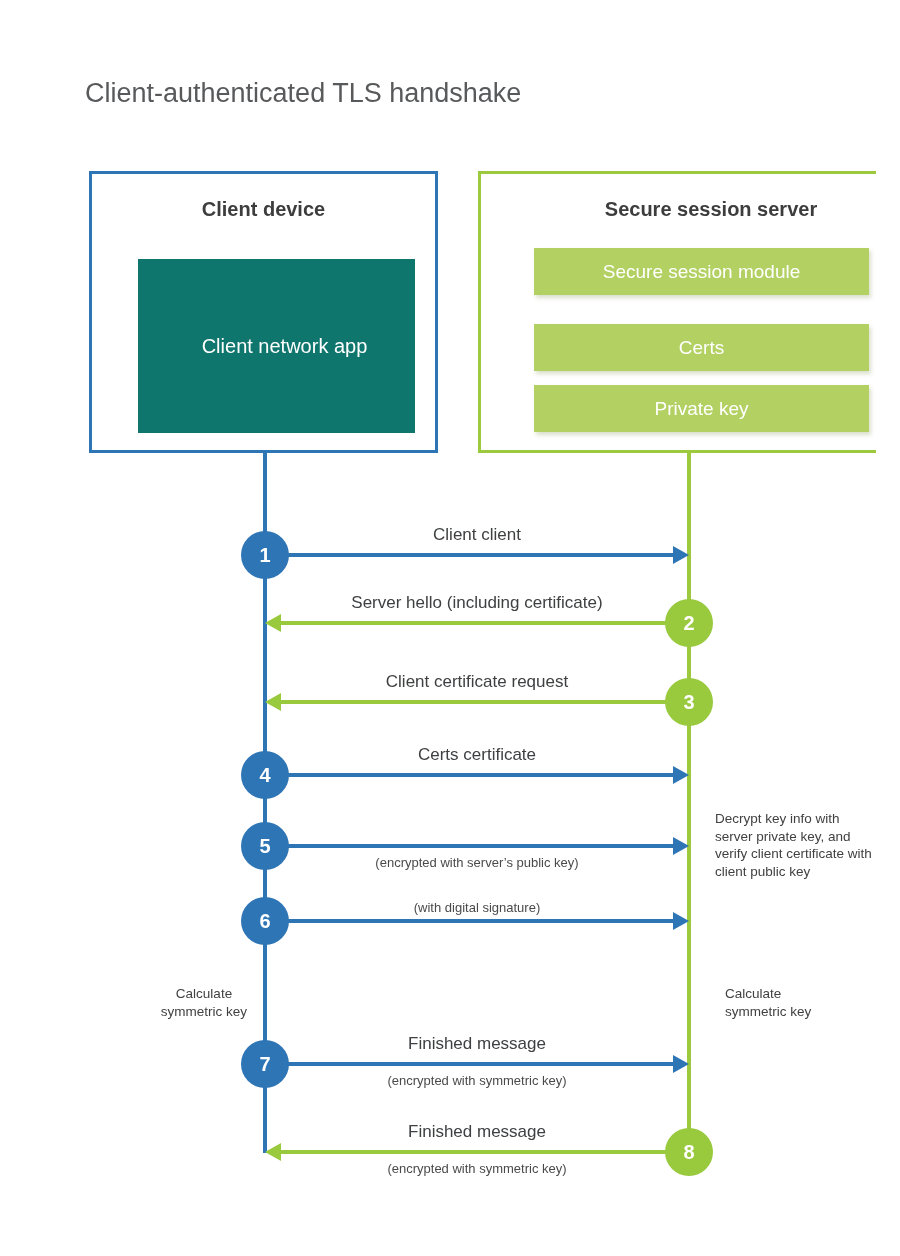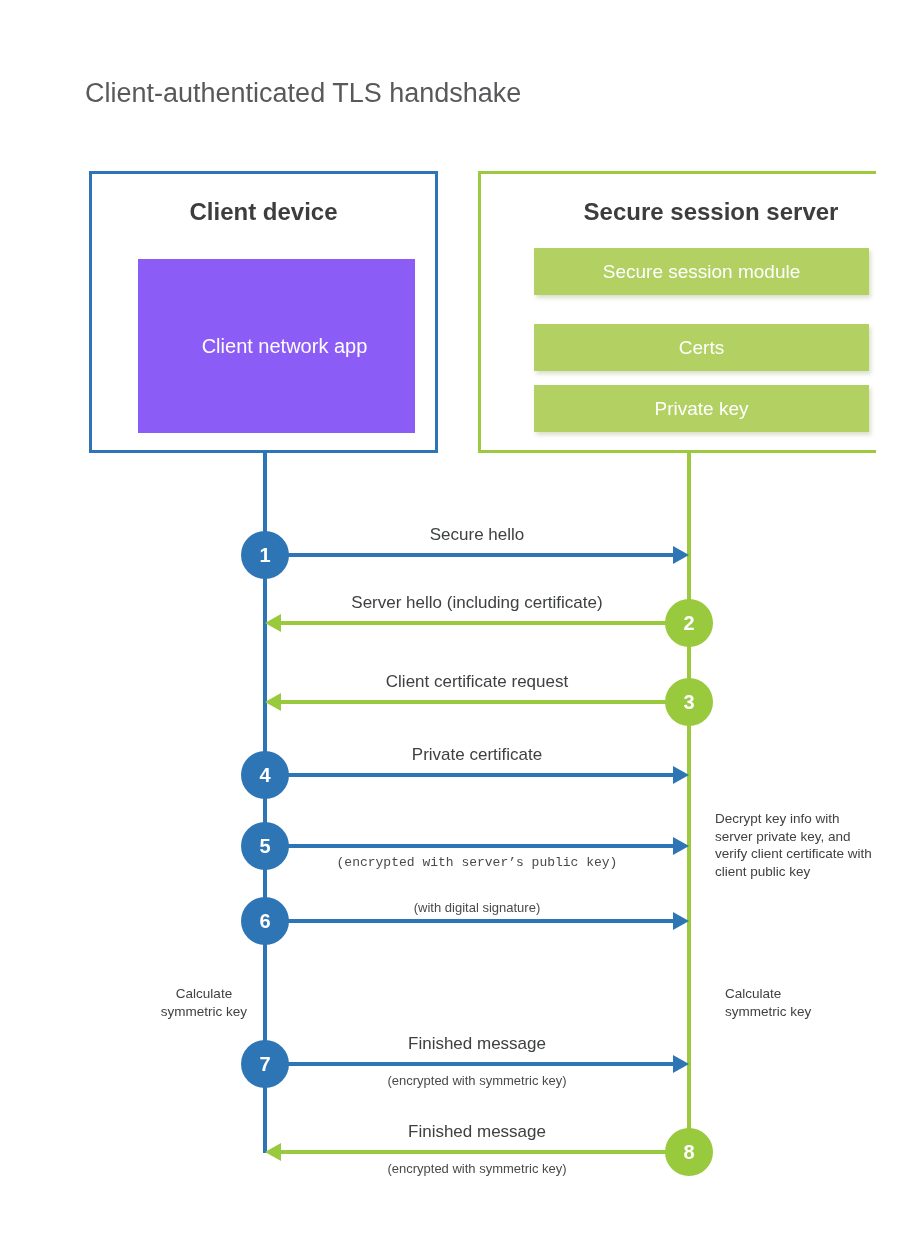--- a/index.html
+++ b/index.html
@@ -24,29 +24,29 @@
     position: absolute;
     top: 123px;
     height: 282px;
     background: #fff;
   }
   .client-box { left: 41px; width: 349px; border: 3px solid #2e75b6; }
   .server-box { left: 430px; width: 466px; border: 3px solid #9cc93e; }
   .actor-title {
     margin-top: 24px;
     text-align: center;
-    font-size: 24px;
+    font-size: 20px;
     font-weight: 700;
     color: #3d3d3d;
   }
   .client-app {
     position: absolute;
     left: 34px; top: 73px;
     width: 277px; height: 174px;
-    background: #8b5cf6;
+    background: #0f766e;
     color: #ffffff;
     font-size: 20px;
     display: flex; align-items: center; justify-content: center;
     text-align: center;
     padding-left: 16px;
   }
   .client-app span { display: block; width: 190px; }
   .server-bar {
     position: absolute;
     left: 41px;
@@ -137,43 +137,43 @@
     <div class="actor-title">Secure session server</div>
     <div class="server-bar" style="top:62px">Secure session module</div>
     <div class="server-bar" style="top:138px">Certs</div>
     <div class="server-bar" style="top:199px">Private key</div>
   </div>
 
   <div class="lifeline blue" style="left:215px; top:405px; height:700px;"></div>
   <div class="lifeline green" style="left:639px; top:405px; height:700px;"></div>
 
   <div class="circle blue" style="left:193px; top:483px;">1</div>
-  <div class="msg-label" style="top:477px;">Secure hello</div>
+  <div class="msg-label" style="top:477px;">Client client</div>
   <div class="arrow-line blue" style="left:217px; top:505px; width:408px;"></div>
   <div class="arrow-head right" style="left:625px; top:498px;"></div>
 
   <div class="circle green" style="left:617px; top:551px;">2</div>
   <div class="msg-label" style="top:545px;">Server hello (including certificate)</div>
   <div class="arrow-head left" style="left:217px; top:566px;"></div>
   <div class="arrow-line green" style="left:233px; top:573px; width:408px;"></div>
 
   <div class="circle green" style="left:617px; top:630px;">3</div>
   <div class="msg-label" style="top:624px;">Client certificate request</div>
   <div class="arrow-head left" style="left:217px; top:645px;"></div>
   <div class="arrow-line green" style="left:233px; top:652px; width:408px;"></div>
 
   <div class="circle blue" style="left:193px; top:703px;">4</div>
-  <div class="msg-label" style="top:697px;">Private certificate</div>
+  <div class="msg-label" style="top:697px;">Certs certificate</div>
   <div class="arrow-line blue" style="left:217px; top:725px; width:408px;"></div>
   <div class="arrow-head right" style="left:625px; top:718px;"></div>
 
   <div class="circle blue" style="left:193px; top:774px;">5</div>
   <div class="arrow-line blue" style="left:217px; top:796px; width:408px;"></div>
   <div class="arrow-head right" style="left:625px; top:789px;"></div>
-  <div class="msg-sub" style="top:807px;font-family:Liberation Mono, monospace;">(encrypted with server’s public key)</div>
+  <div class="msg-sub" style="top:807px;">(encrypted with server’s public key)</div>
 
   <div class="side-note" style="left:667px; top:762px; width:160px;">Decrypt key info with server private key, and verify client certificate with client public key</div>
 
   <div class="circle blue" style="left:193px; top:849px;">6</div>
   <div class="arrow-line blue" style="left:217px; top:871px; width:408px;"></div>
   <div class="arrow-head right" style="left:625px; top:864px;"></div>
   <div class="msg-sub" style="top:852px;">(with digital signature)</div>
 
   <div class="side-note" style="left:98px; top:937px; width:116px; text-align:center;">Calculate symmetric key</div>
   <div class="side-note" style="left:677px; top:937px; width:120px;">Calculate symmetric key</div>

